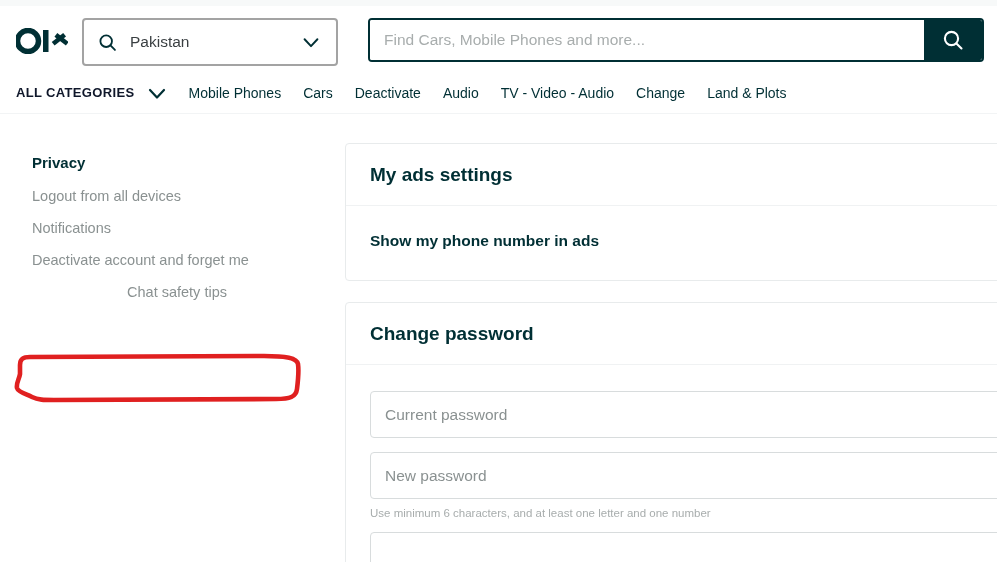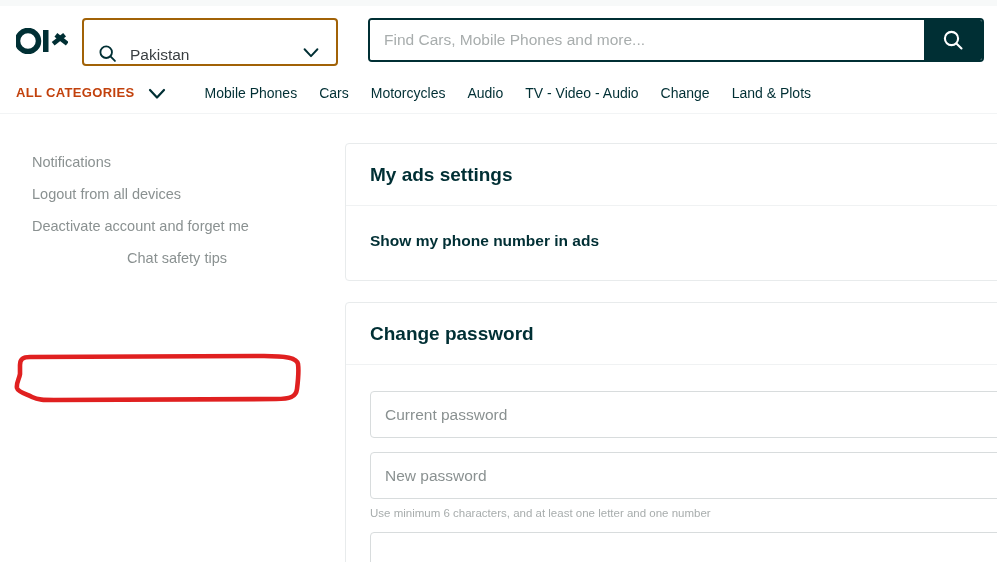--- a/index.html
+++ b/index.html
@@ -51,24 +51,24 @@
     gap: 2px;
   }
   .logo svg { display: block; }
 
   .location-box {
     position: absolute;
     left: 82px; top: 12px;
     width: 256px;
     height: 48px;
     background: #ffffff;
-    border: 2px solid #a16207;
+    border: 2px solid #a3a3a3;
     border-radius: 4px;
     display: flex;
-    align-items: flex-end;
+    align-items: center;
     cursor: pointer;
   }
   .loc-search-icon {
     margin-left: 12px;
     width: 22px; height: 22px;
     flex: 0 0 auto;
     display: flex; align-items: center; justify-content: center;
   }
   .loc-text {
     flex: 1 1 auto;
@@ -133,28 +133,28 @@
     display: flex;
     align-items: center;
     gap: 10px;
     margin-left: 16px;
     cursor: pointer;
   }
   .allcat-label {
     font-size: 13px;
     font-weight: bold;
     letter-spacing: 0.35px;
-    color: #c2410c;
+    color: #0f172a;
     white-space: nowrap;
   }
   .cat-links {
     display: flex;
     align-items: center;
     gap: 22px;
-    margin-left: 36px;
+    margin-left: 20px;
   }
   .cat-link {
     font-size: 14px;
     color: #002f34;
     white-space: nowrap;
     cursor: pointer;
     text-decoration: none;
   }
 
   .nav-divider {
@@ -315,34 +315,35 @@
       <span class="allcat-label">ALL CATEGORIES</span>
       <span>
         <svg width="24" height="24" viewBox="0 0 24 24" fill="none" stroke="#002f34" stroke-width="2.2" stroke-linecap="round" stroke-linejoin="round" style="display:block">
           <polyline points="5,9 12,16.5 19,9"></polyline>
         </svg>
       </span>
     </div>
     <div class="cat-links">
       <a class="cat-link">Mobile Phones</a>
       <a class="cat-link">Cars</a>
-      <a class="cat-link">Motorcycles</a>
+      <a class="cat-link">Deactivate</a>
       <a class="cat-link">Audio</a>
       <a class="cat-link">TV - Video - Audio</a>
       <a class="cat-link">Change</a>
       <a class="cat-link">Land &amp; Plots</a>
     </div>
   </div>
   <div class="nav-divider"></div>
 
   <div class="body-area">
 
     <div class="sidebar">
+      <div class="sidebar-head">Privacy</div>
+      <div class="sidebar-item">Logout from all devices</div>
       <div class="sidebar-item">Notifications</div>
-      <div class="sidebar-item">Logout from all devices</div>
       <div class="sidebar-item">Deactivate account and forget me</div>
       <div class="sidebar-item">Chat safety tips</div>
     </div>
 
     <svg class="annotation" viewBox="0 0 290 52">
       <path d="M6,12 C6,6 9,4 16,4 L250,3 C272,3 283,5 284,11
                C285,18 284,28 283,36 C282,44 276,46 262,46
                L40,47 C30,47 24,47 18,44 C12,41 4,39 3,35
                C2,30 5,27 6,21 Z" fill="none" stroke="#e02020" stroke-width="4.6" stroke-linejoin="round" stroke-linecap="round"></path>
     </svg>

